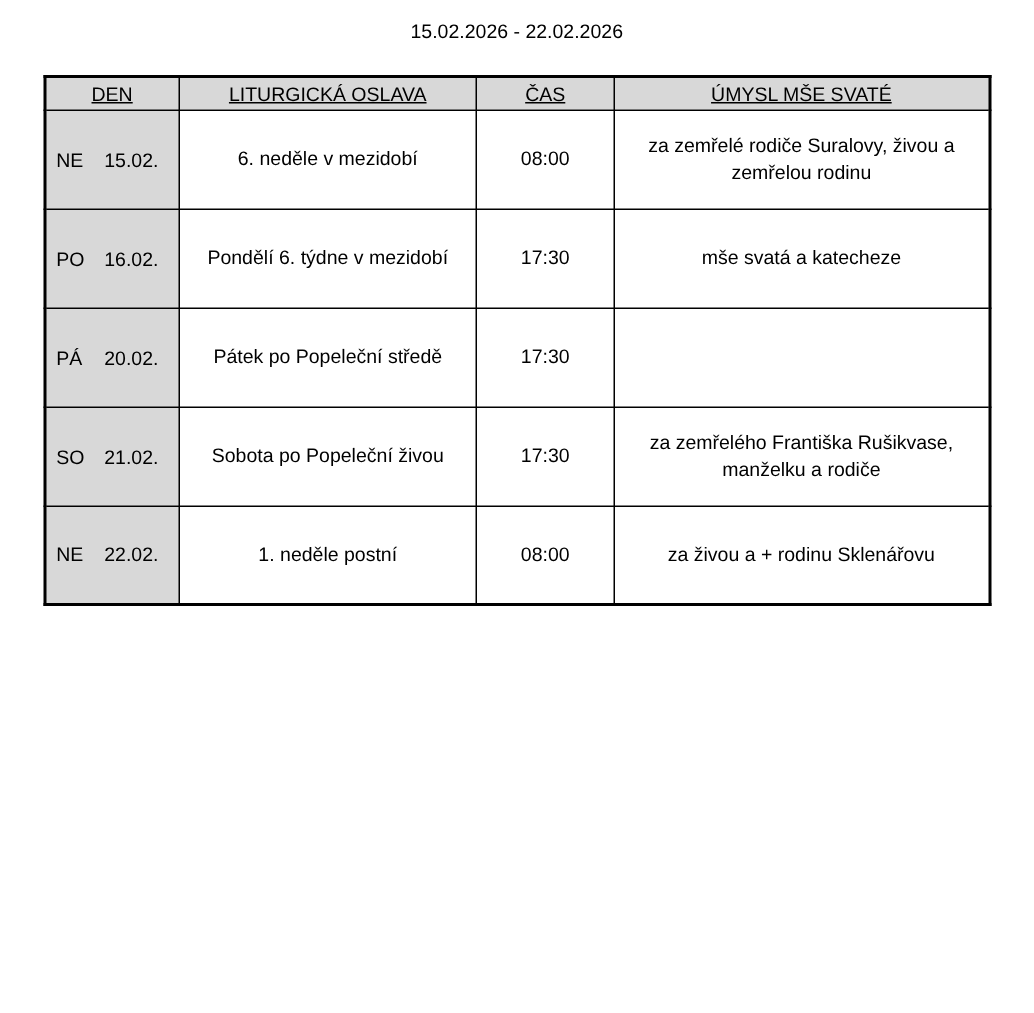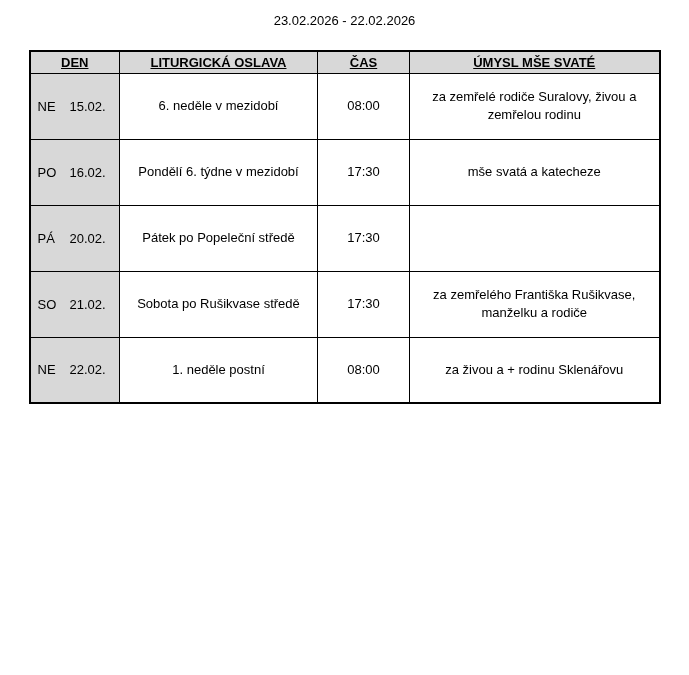--- a/index.html
+++ b/index.html
@@ -41,21 +41,21 @@
     border: 1px solid #000000;
     font-size: 13px;
     vertical-align: middle;
   }
   col.c-den   { width: 90px; }
   col.c-oslava{ width: 198px; }
   col.c-cas   { width: 92px; }
   col.c-umysl { width: 250px; }
   tr.head-row th {
     background: #d8d8d8;
-    font-weight: bold;
+    font-weight: normal;
     text-decoration: underline;
     text-align: center;
     height: 22px;
     padding: 2px 0;
   }
   tr.data-row { height: 66px; }
   td.cell-den {
     background: #d8d8d8;
     font-weight: normal;
     text-align: left;
@@ -68,21 +68,21 @@
     padding: 2px 8px;
     line-height: 18px;
   }
 </style>
 </head>
 <body>
 
 <div class="page">
 
   <div class="titles">
-    <div class="title-line3">23.02.2026 - 22.02.2026</div>
+    <div class="title-line3">15.02.2026 - 22.02.2026</div>
   </div>
 
   <table class="schedule">
     <colgroup>
       <col class="c-den">
       <col class="c-oslava">
       <col class="c-cas">
       <col class="c-umysl">
     </colgroup>
     <thead>
@@ -107,21 +107,21 @@
         <td class="cell-umysl">mše svatá a katecheze</td>
       </tr>
       <tr class="data-row">
         <td class="cell-den"><span class="day">PÁ</span><span class="date">20.02.</span></td>
         <td class="cell-oslava">Pátek po Popeleční středě</td>
         <td class="cell-cas">17:30</td>
         <td class="cell-umysl"></td>
       </tr>
       <tr class="data-row">
         <td class="cell-den"><span class="day">SO</span><span class="date">21.02.</span></td>
-        <td class="cell-oslava">Sobota po Rušikvase středě</td>
+        <td class="cell-oslava">Sobota po Popeleční živou</td>
         <td class="cell-cas">17:30</td>
         <td class="cell-umysl">za zemřelého Františka Rušikvase, manželku a rodiče</td>
       </tr>
       <tr class="data-row">
         <td class="cell-den"><span class="day">NE</span><span class="date">22.02.</span></td>
         <td class="cell-oslava">1. neděle postní</td>
         <td class="cell-cas">08:00</td>
         <td class="cell-umysl">za živou a + rodinu Sklenářovu</td>
       </tr>
     </tbody>

